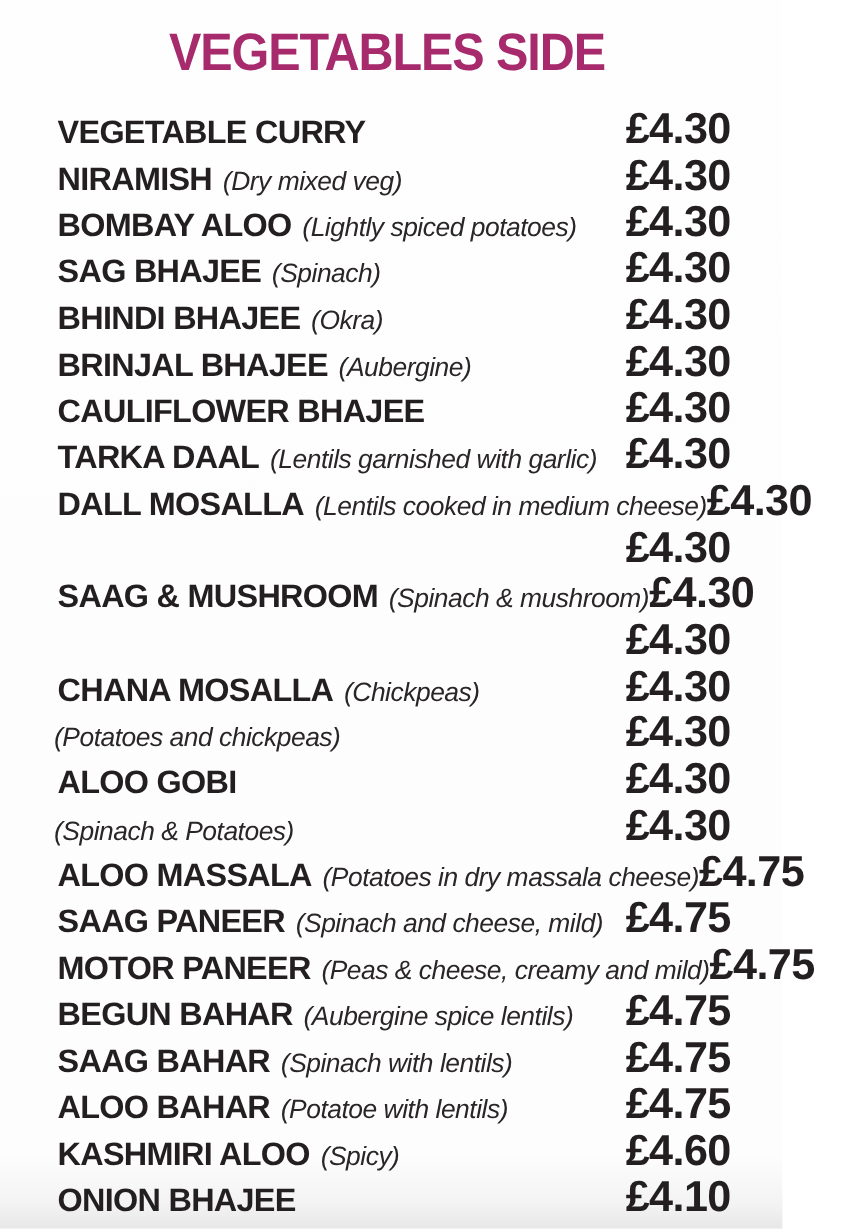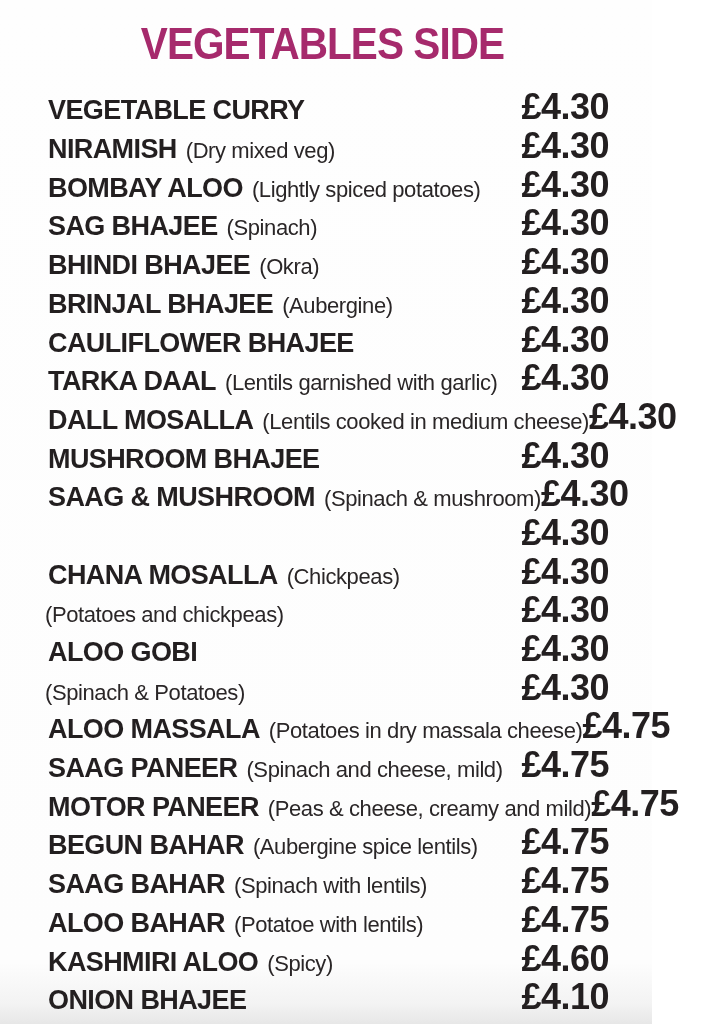--- a/index.html
+++ b/index.html
@@ -49,20 +49,21 @@
     letter-spacing: -0.6px;
     margin-left: 12px;
   }
 
   .item-desc {
     font-size: 22px;
     font-weight: normal;
     color: #2a2627;
     letter-spacing: -0.4px;
     margin-left: 9px;
+    font-style: italic;
   }
 
   .item-price {
     margin-left: auto;
     font-size: 36px;
     font-weight: bold;
     color: #231f20;
     letter-spacing: -0.5px;
     margin-top: 12px;
   }
@@ -122,21 +123,20 @@
     <span class="item-price">£4.30</span>
   </div>
 
   <div class="menu-row">
     <span class="item-name">DALL MOSALLA</span>
     <span class="item-desc">(Lentils cooked in medium cheese)</span>
     <span class="item-price">£4.30</span>
   </div>
 
   <div class="menu-row">
-    <span class="item-name">MUSHROOM BHAJEE</span>
     <span class="item-desc"></span>
     <span class="item-price">£4.30</span>
   </div>
 
   <div class="menu-row">
     <span class="item-name">SAAG &amp; MUSHROOM</span>
     <span class="item-desc">(Spinach &amp; mushroom)</span>
     <span class="item-price">£4.30</span>
   </div>
 

